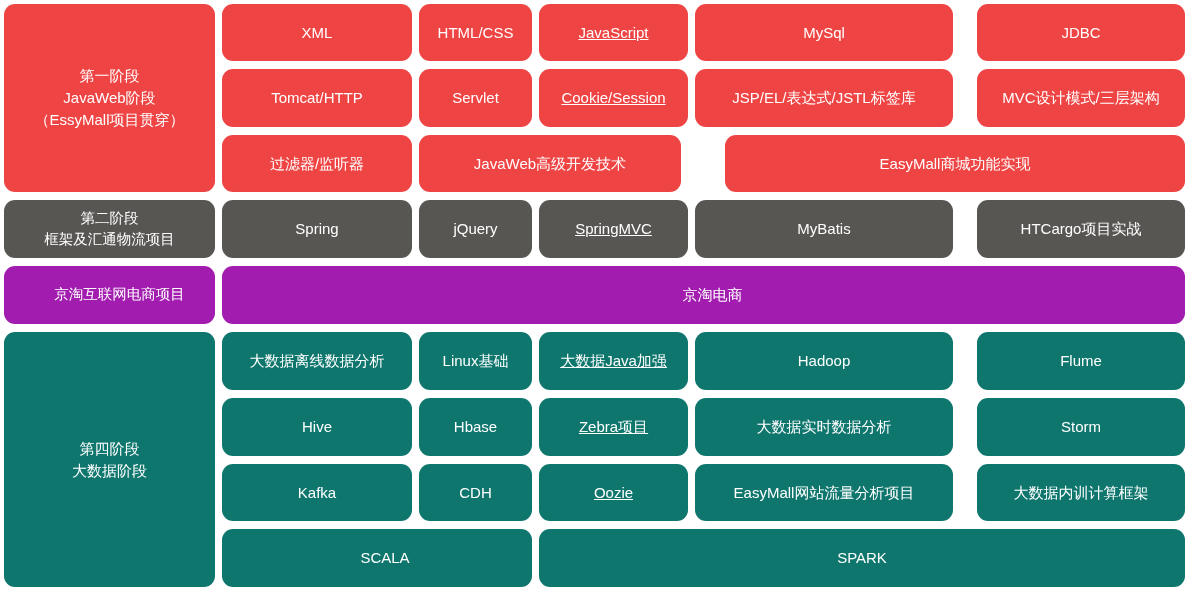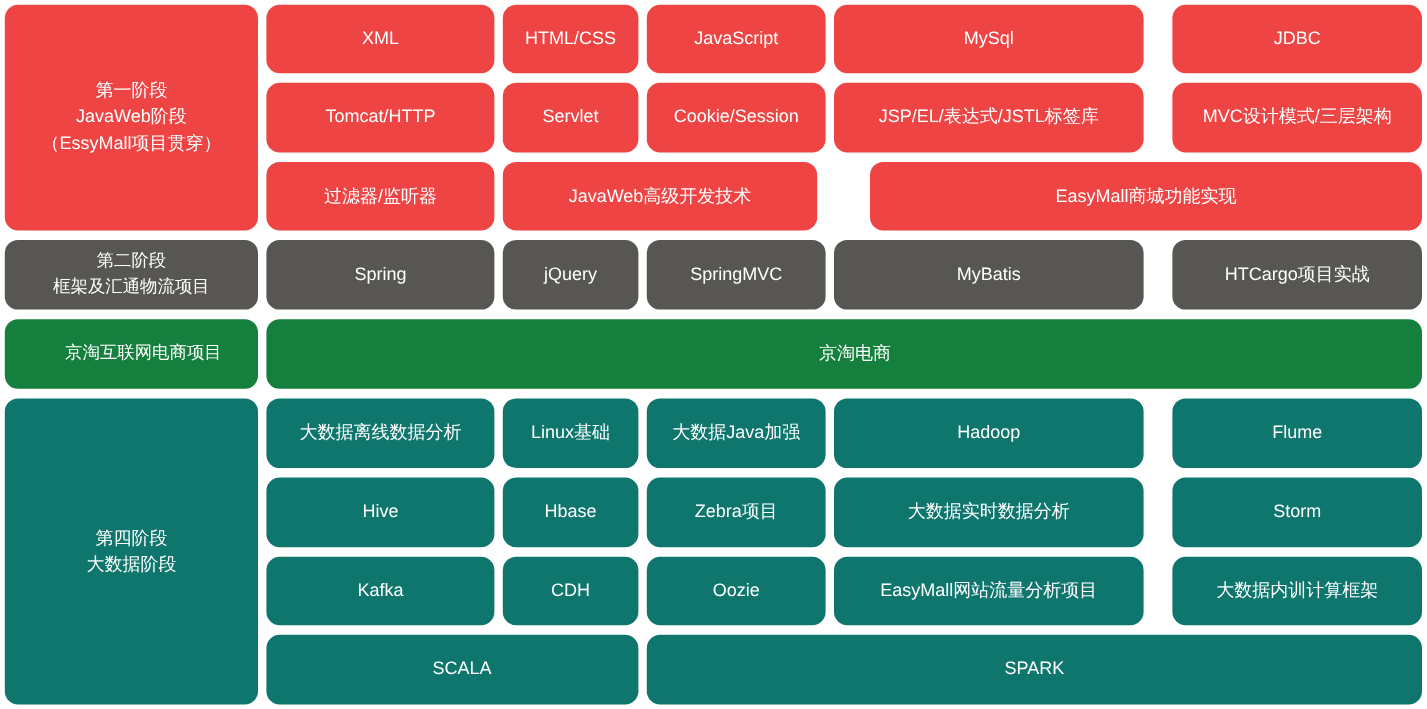--- a/index.html
+++ b/index.html
@@ -73,38 +73,38 @@
     box-sizing: border-box;
     padding: 2px 6px;
     min-width: 0;
     overflow: hidden;
   }
   .row .card:last-child { margin-right: 4px; }
 
   
   .c-red   { background: #ef4444; }
   .c-gray  { background: #585653; }
-  .c-blue  { background: #15803d; padding-left: 24px; }
+  .c-blue  { background: #a21caf; padding-left: 24px; }
   .c-green { background: #0f766e; }
 
   
   .stage-1 { height: 196px; }
   .stage-2 { height: 66px; }
   .stage-3 { height: 66px; }
   .stage-4 { height: 263px; }
 
   .stage-2 .stage-label,
   .stage-3 .stage-label { font-size: 14.5px; }
 
   .stage-3 .stage-label { font-size: 14.5px; }
 
   
   .w-190 { flex: 0 0 190px; }
   .w-113 { flex: 0 0 113px; }
-  .w-149 { flex: 0 0 149px; }
+  .w-149 { flex: 0 0 149px; text-decoration: underline; }
   .w-258 { flex: 0 0 258px; }
   .w-224 { flex: 1 1 auto; margin-left: 20px; }   
   .w-482 { flex: 1 1 auto; margin-left: 40px; }    
   .w-310 { flex: 0 0 310px; padding-left: 22px; }
   .w-full { flex: 1 1 auto; }
 </style>
 </head>
 <body>
 
 <div id="roadmap">

